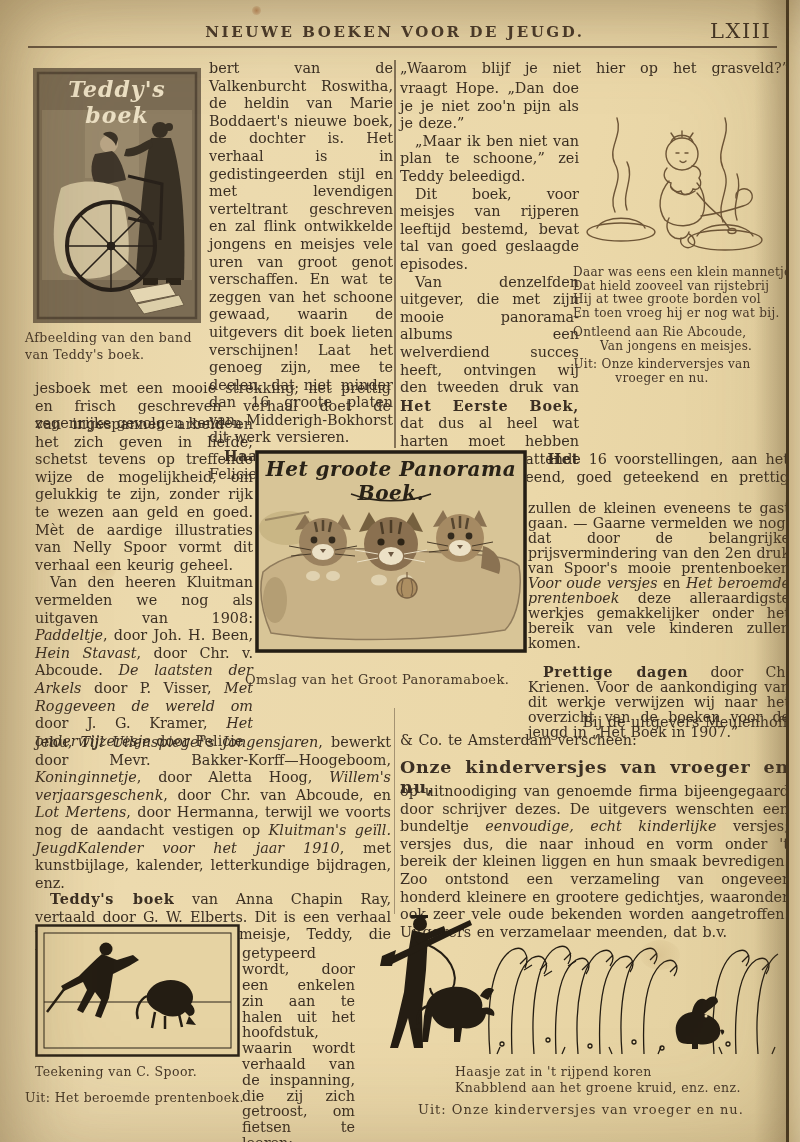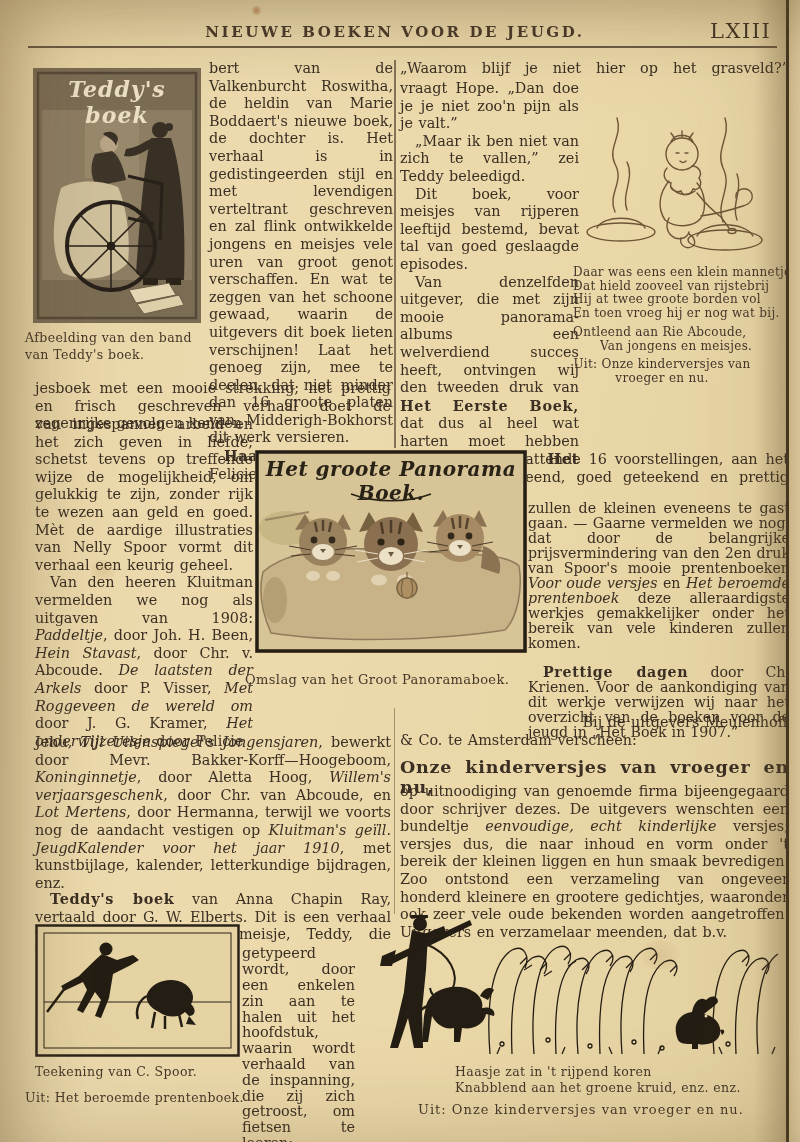--- a/index.html
+++ b/index.html
@@ -104,22 +104,22 @@
 
   <div class="abs j" style="left:242px;top:932px;width:113px;font-size:14.4px;line-height:15.8px;">
     <p><span>getypeerd wordt, door een enkelen zin aan te halen uit het hoofdstuk, waarin wordt verhaald van de inspanning, die zij zich getroost, om fietsen te leeren:</span></p>
   </div>
 
   <div class="abs spread body" style="left:400px;top:60px;width:389px;">
     <span>„Waarom blijf je niet hier op het grasveld?”</span>
   </div>
 
   <div class="abs j body" style="left:400px;top:80px;width:179px;">
-    <p><span>vraagt Hope. „Dan doe je je niet zoo'n pijn als je valt.”</span></p>
-    <p class="indent"><span>„Maar ik ben niet van zich te vallen,” zei Teddy beleedigd.</span></p>
+    <p><span>vraagt Hope. „Dan doe je je niet zoo'n pijn als je deze.”</span></p>
+    <p class="indent"><span>„Maar ik ben niet van plan te schoone,” zei Teddy beleedigd.</span></p>
     <p class="indent"><span>Dit boek, voor meisjes van rijperen leeftijd bestemd, bevat tal van goed geslaagde episodes.</span></p>
     <p class="indent"><span>Van denzelfden uitgever, die met zijn mooie panorama-albums een welverdiend succes heeft, ontvingen wij den tweeden druk van </span><span class="lead">Het Eerste Boek,</span><span> dat dus al heel wat harten moet hebben veroverd. Aan </span><span class="lead">Het nieuwe Pano-</span></p>
   </div>
 
   <div class="abs j body" style="left:400px;top:450px;width:389px;">
     <p><span class="lead">ramaboek,</span><span> bevattende 16 voorstellingen, aan het dierenleven ontleend, goed geteekend en prettig van kleur,</span></p>
   </div>
 
   <div class="abs j" style="left:528px;top:487px;width:262px;font-size:14.2px;line-height:15px;word-spacing:.5px;">
     <p><span>zullen de kleinen eveneens te gast gaan. — Gaarne vermelden we nog, dat door de belangrijke prijsvermindering van den 2en druk van Spoor's mooie prentenboeken </span><span class="it">Voor oude versjes</span><span> en </span><span class="it">Het beroemde prentenboek</span><span> deze alleraardigste werkjes gemakkelijker onder het bereik van vele kinderen zullen komen.</span></p>

